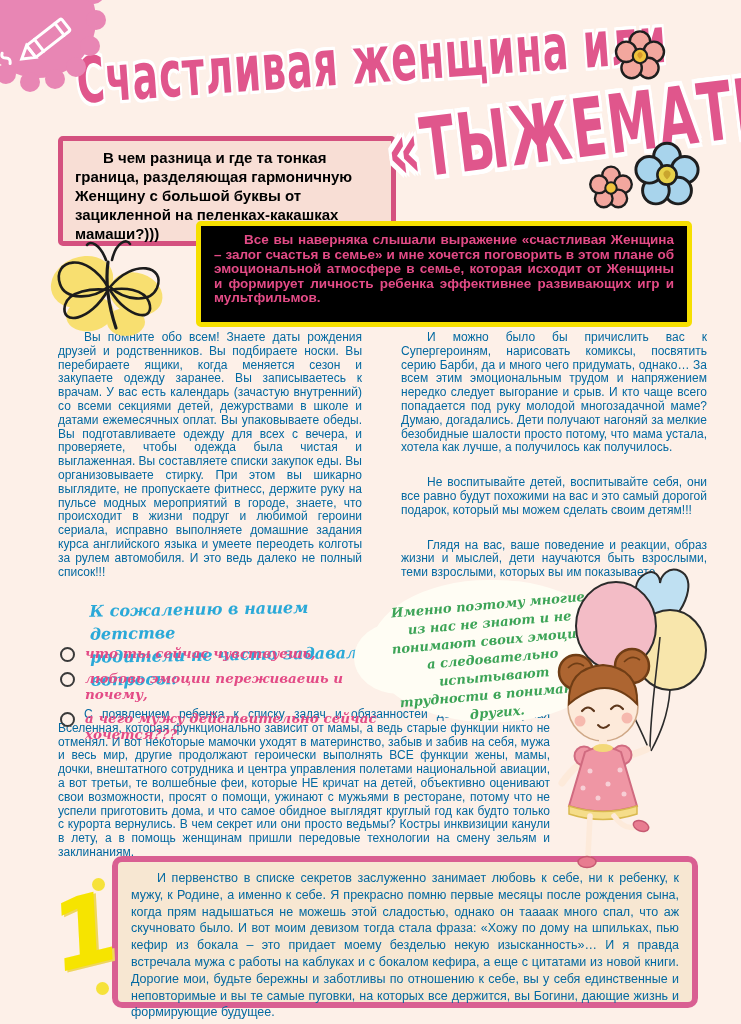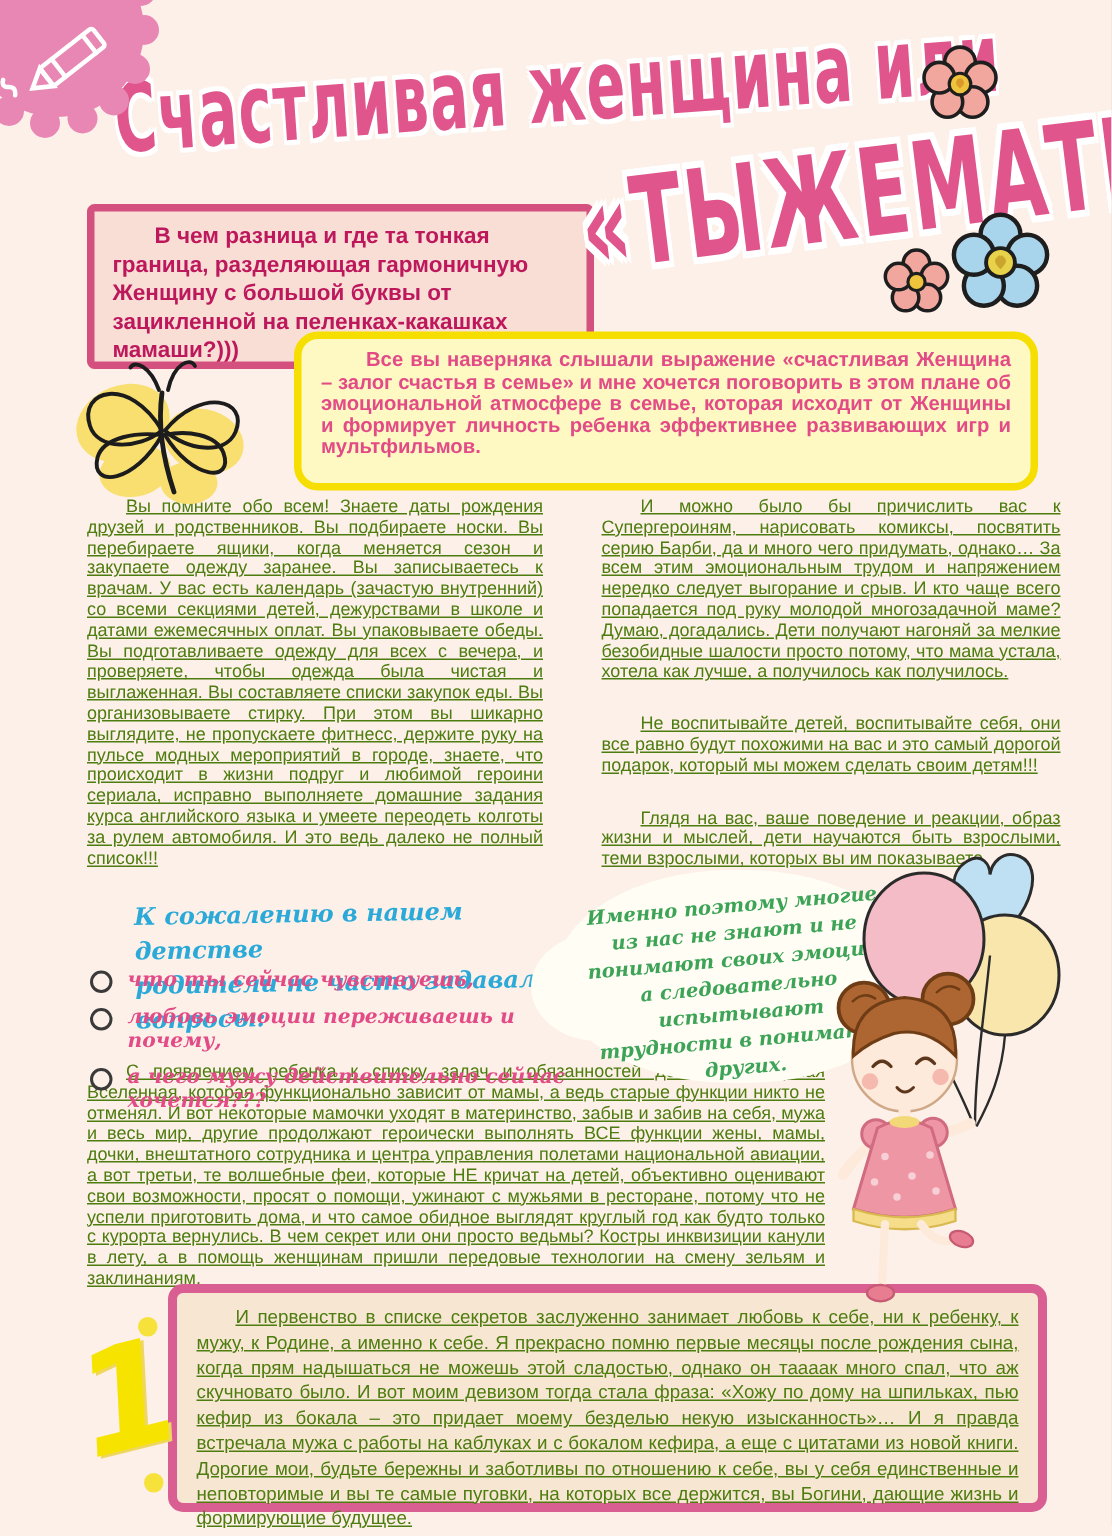--- a/index.html
+++ b/index.html
@@ -15,32 +15,32 @@
   .title-line2{position:absolute;left:382px;top:106px;white-space:nowrap;
     font-family:"DejaVu Sans",sans-serif;font-weight:bold;font-size:54px;color:#e0568c;
     transform:rotate(-7deg) scale(0.92,1.5);transform-origin:left top;letter-spacing:2px;
     text-shadow:-3px -3px 0 #fff,3px -3px 0 #fff,-3px 3px 0 #fff,3px 3px 0 #fff,0 -3px 0 #fff,0 3px 0 #fff,-3px 0 0 #fff,3px 0 0 #fff;
     z-index:4;}
 
   
   .pink-box{position:absolute;left:58px;top:136px;width:328px;height:100px;
     background:#f8ded5;border:5px solid #d4517f;border-radius:5px;z-index:2;}
   .pink-box p{margin:0;padding:7px 12px;font-weight:bold;font-size:15px;line-height:19px;
-    color:#be185d;text-indent:28px;}
+    color:#000000;text-indent:28px;}
   .yellow-box{position:absolute;left:196px;top:221px;width:486px;height:96px;
-    background:#fef9c3;border:5px solid #f6df00;border-radius:16px;z-index:3;}
+    background:#000000;border:5px solid #f6df00;border-radius:5px;z-index:3;}
   .yellow-box p{margin:0;padding:7px 13px;font-weight:bold;font-size:13.5px;line-height:14.6px;
     color:#e34b86;text-indent:30px;text-align:justify;}
 
   
   .col{position:absolute;top:331px;}
   .col-left{left:58px;width:304px;}
   .col-right{left:401px;width:306px;}
-  .col p, .full-par p, .secret-box p{margin:0;font-size:12px;line-height:13.8px;color:#4d7c0f;
-    text-align:justify;text-indent:26px;text-decoration:underline;}
+  .col p, .full-par p, .secret-box p{margin:0;font-size:12px;line-height:13.8px;color:#0369a1;
+    text-align:justify;text-indent:26px;}
   .col p + p{margin-top:21px;}
   .full-par{position:absolute;left:58px;top:708px;width:492px;z-index:1;}
 
   
   .q-heading{position:absolute;left:90px;top:597px;width:310px;z-index:2;
     font-family:"DejaVu Serif",serif;font-style:italic;font-weight:bold;font-size:16px;
     line-height:23px;color:#2ba9d8;transform:rotate(-1deg);}
   .q-list{position:absolute;left:60px;top:645px;width:330px;z-index:2;}
   .q-item{display:flex;align-items:flex-start;margin-bottom:8px;}
   .q-bullet{flex:0 0 auto;width:11px;height:11px;border:2px solid #3a3a3a;border-radius:50%;

